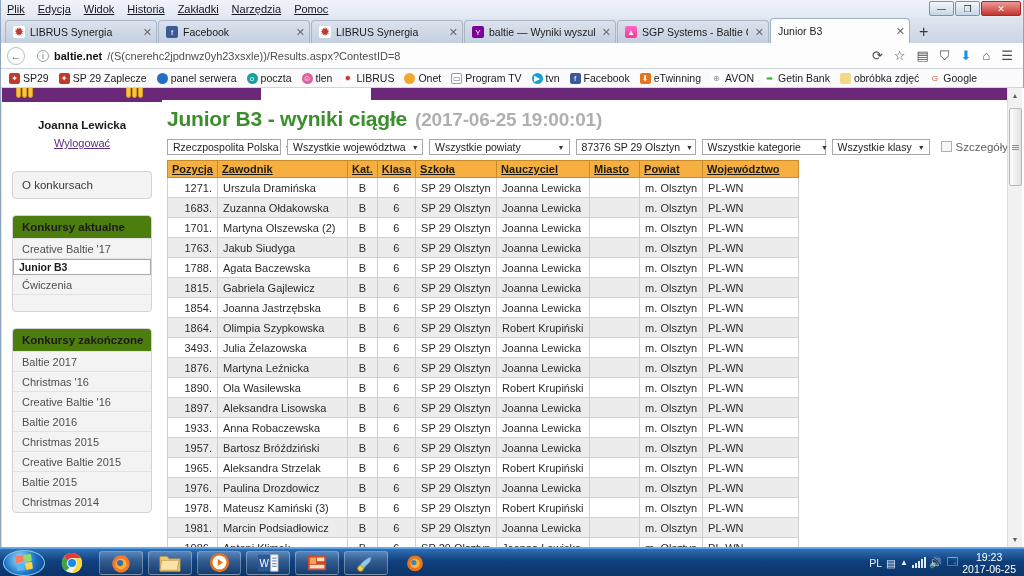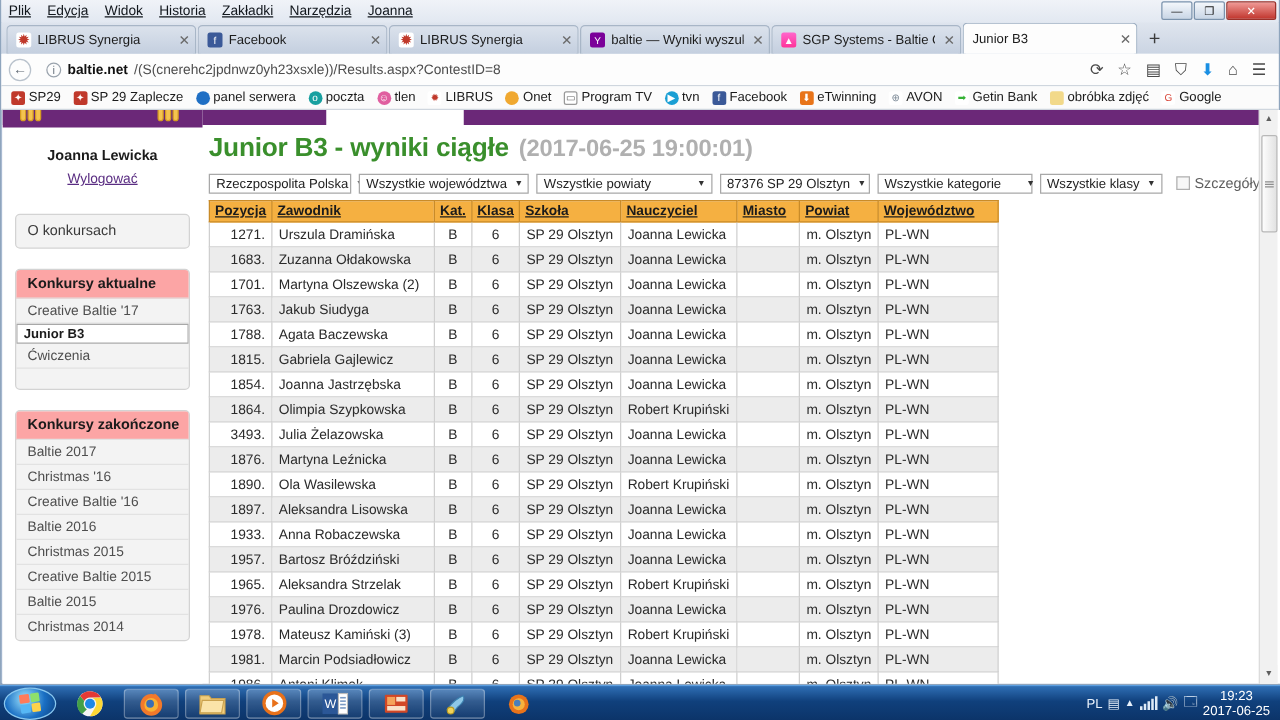--- a/index.html
+++ b/index.html
@@ -126,21 +126,21 @@
 
   .sbbox { margin: 0 10px; border: 1px solid #d3d3d3; border-radius: 4px;
            background: #f3f3f3; overflow: hidden; }
   .sbbox.b1 { margin-top: 20px; }
   .sbbox.b2 { margin-top: 16px; }
   .sbbox.b3 { margin-top: 16px; }
   .sbrow { height: 20px; display: flex; align-items: center; padding-left: 9px;
            font-size: 11px; color: #4e4e4e; border-bottom: 1px solid #e2e2e2; }
   .sbrow:last-child { border-bottom: none; }
   .sbrow.hdr { font-weight: bold; color: #1b1b1b; height: 23px; font-size: 11.5px;
-               background: #fca5a5; }
+               background: #4d7c0f; }
   .sbrow.sel { font-weight: bold; color: #1b1b1b; }
   .sbrow.single { height: 26px; font-size: 11.5px; color: #3a3a3a; }
   .sbrow.blank { height: 16px; }
 
   
   .content { position: absolute; left: 165px; top: 14px; right: 16px; bottom: 0; }
   h1.title { font-size: 21px; color: #3a8f2c; font-weight: bold; margin-top: 5px;
              letter-spacing: -0.2px; }
   h1.title .stamp { color: #b0b0b0; font-weight: bold; font-size: 19px; margin-left: 8px; }
 
@@ -224,21 +224,21 @@
 
   <div class="ff-window">
 
     <div class="menubar">
       <span><u>Plik</u></span>
       <span><u>Edycja</u></span>
       <span><u>Widok</u></span>
       <span><u>Historia</u></span>
       <span><u>Zakładki</u></span>
       <span><u>Narzędzia</u></span>
-      <span><u>Joanna</u></span>
+      <span><u>Pomoc</u></span>
 
       <div class="wincontrols">
         <div class="wc">—</div>
         <div class="wc">❐</div>
         <div class="wc close">✕</div>
       </div>
     </div>
 
     <div class="tabstrip">
       <div class="tab" style="width:152px">

